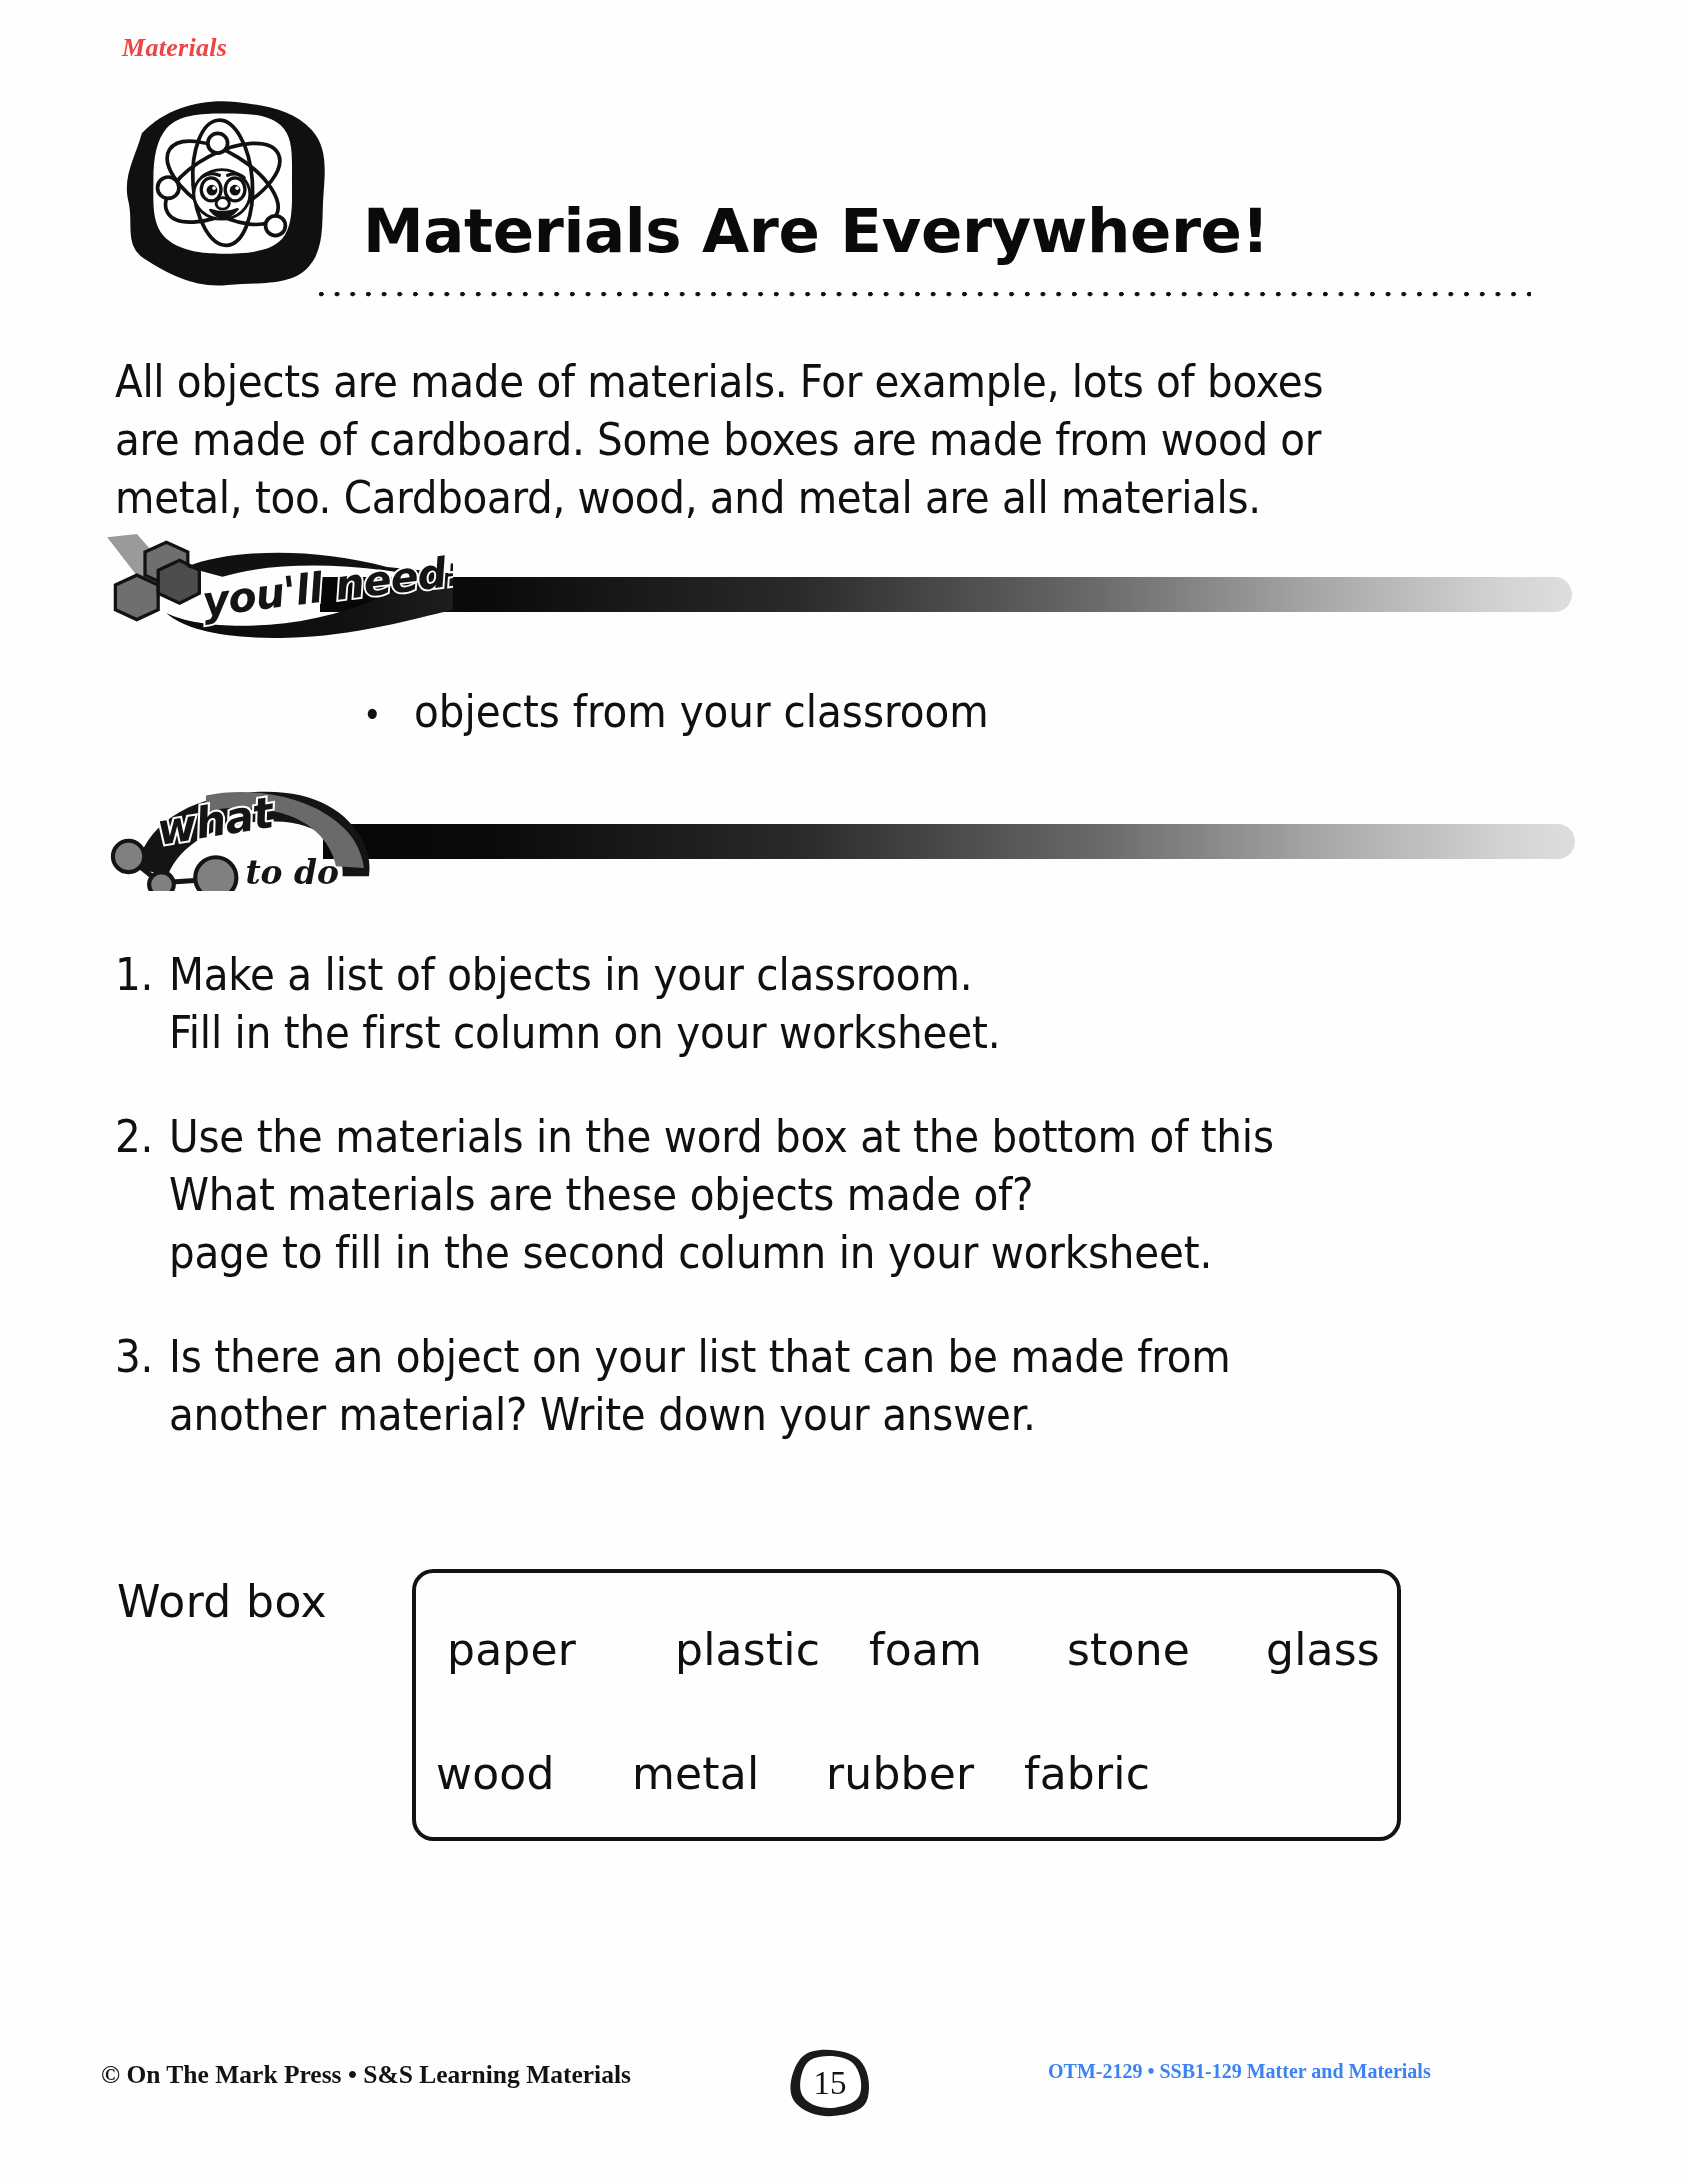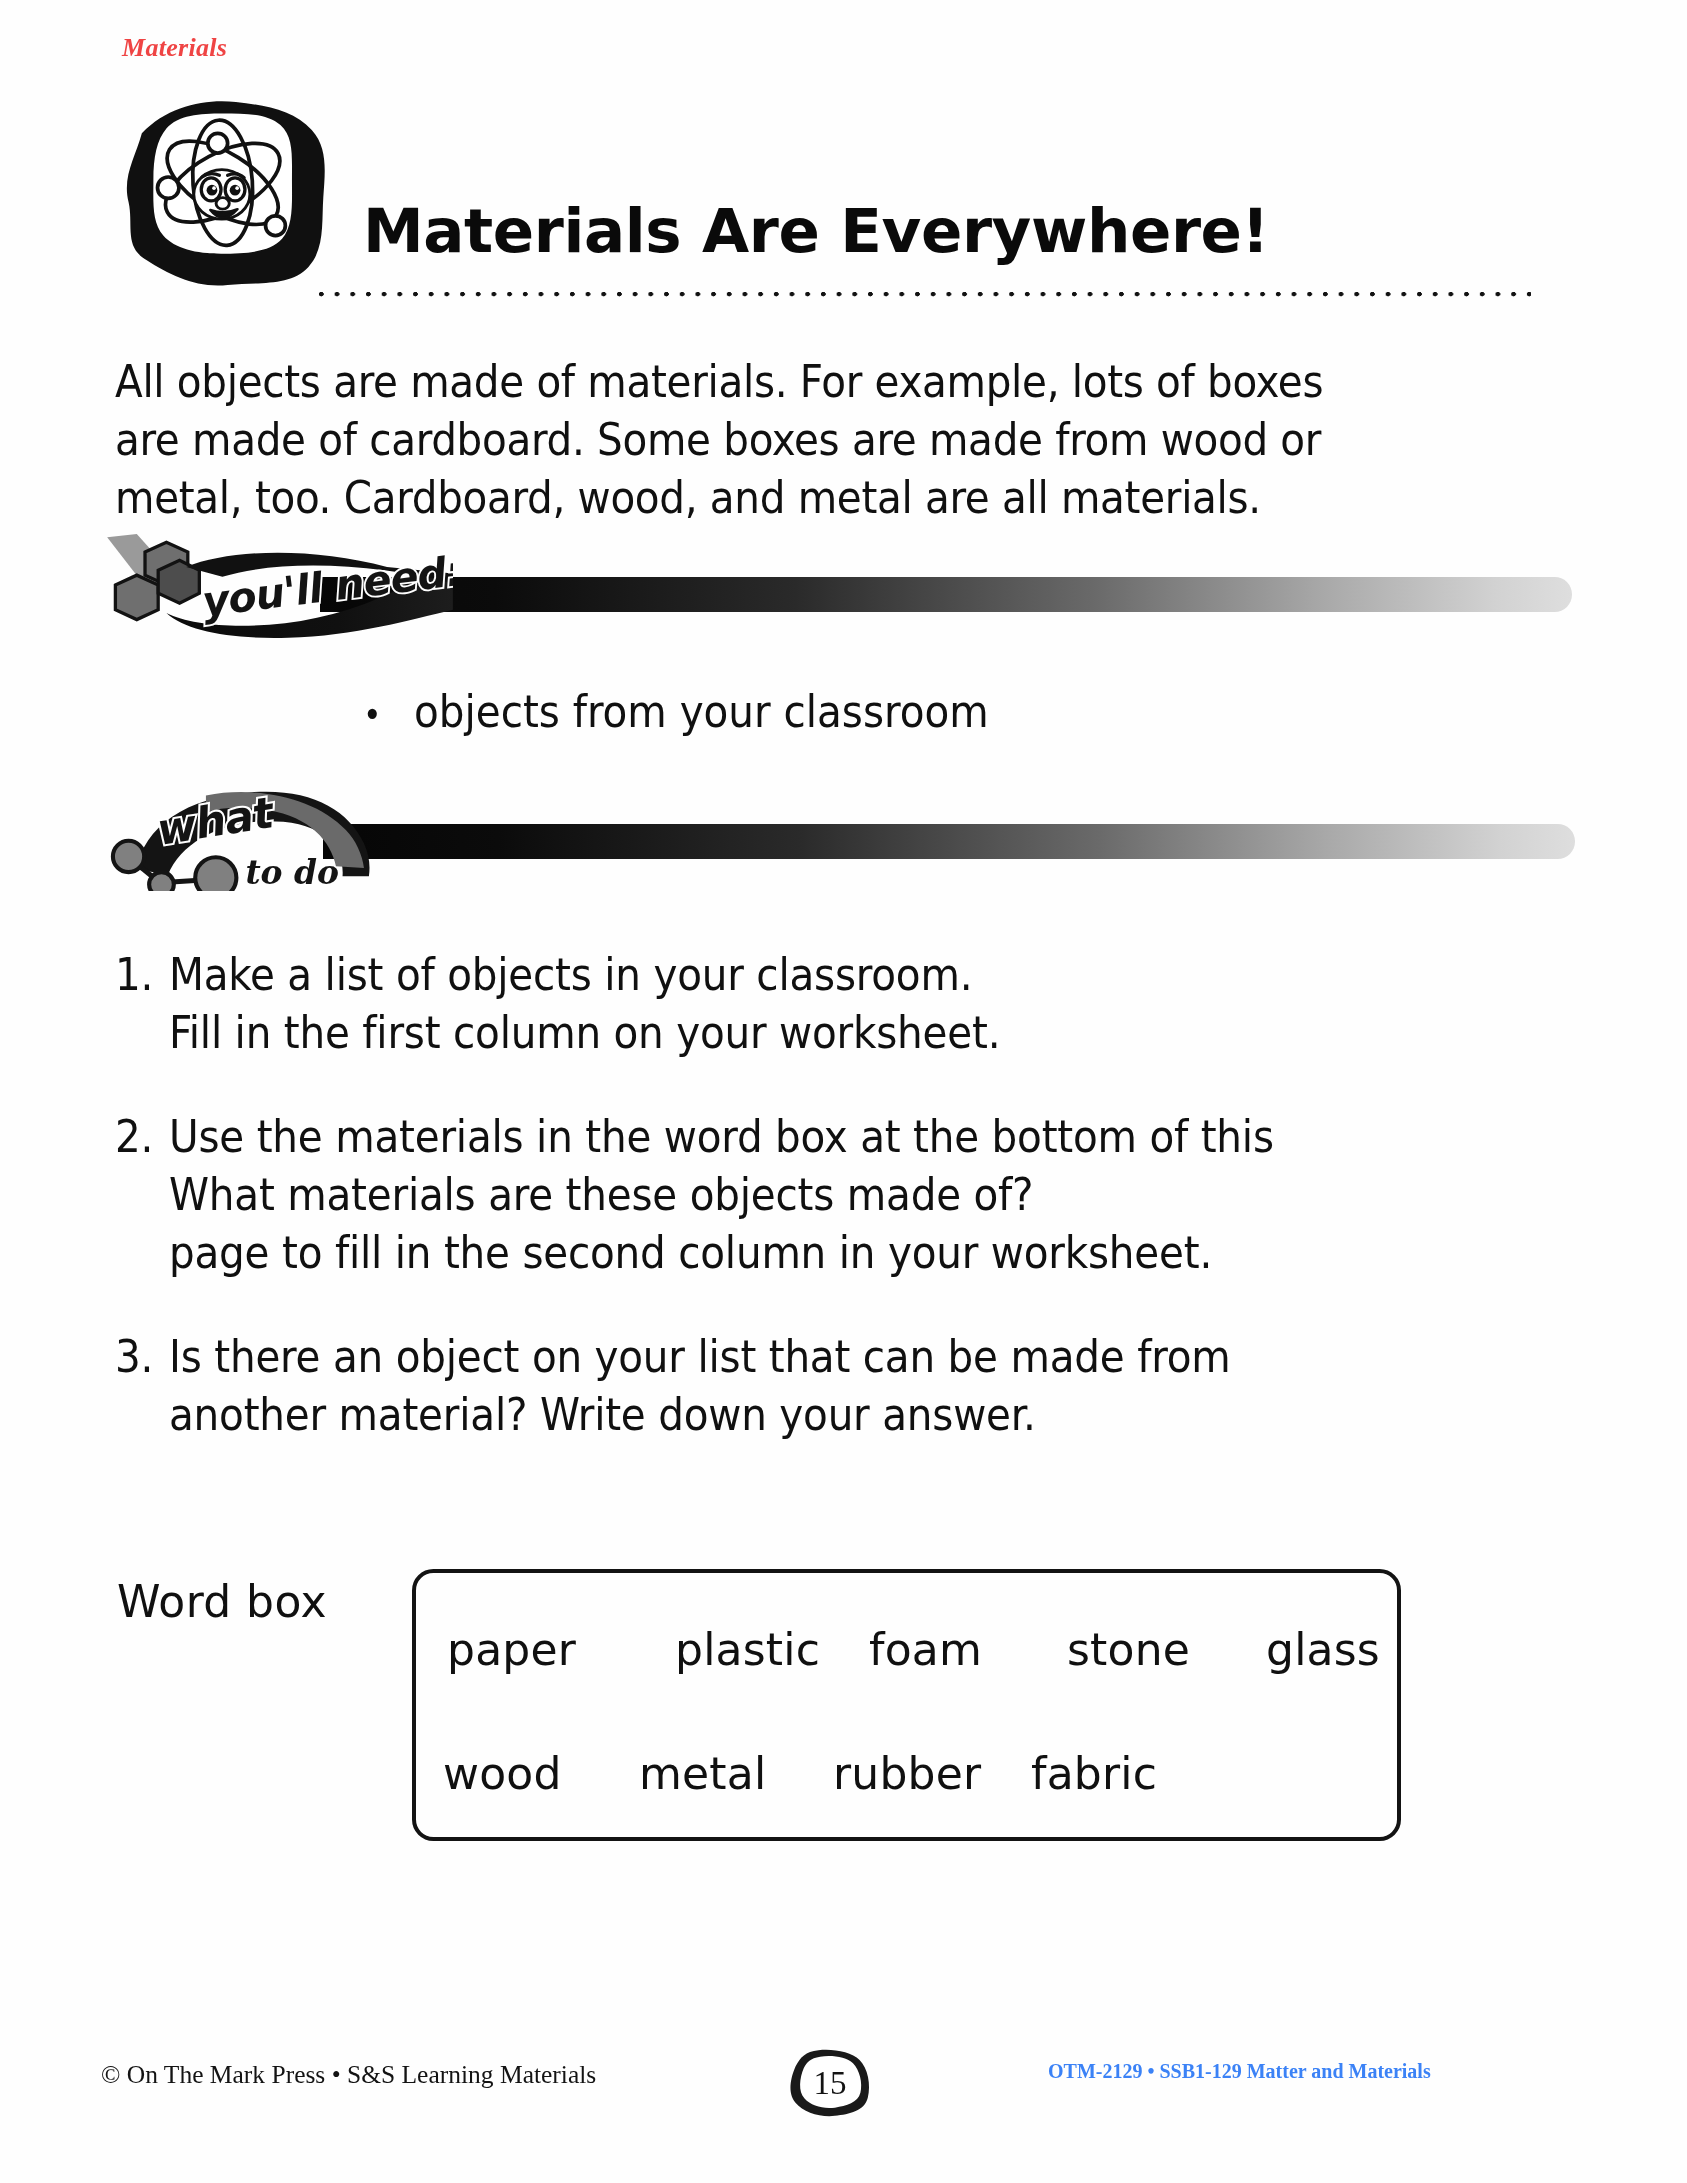--- a/index.html
+++ b/index.html
@@ -167,37 +167,37 @@
     position: absolute;
     left: 0;
     width: 100%;
     display: flex;
     font-family: "DejaVu Sans", sans-serif;
     font-size: 44px;
     color: #101010;
     letter-spacing: 0.2px;
   }
   .wordbox .wrow.r1 { top: 51px; padding-left: 31px; }
-  .wordbox .wrow.r2 { top: 175px; padding-left: 27px; }
+  .wordbox .wrow.r2 { top: 175px; padding-left: 20px; }
   .wordbox .w { white-space: nowrap; }
   .wordbox .r1 .w:nth-child(1) { width: 196px; }
   .wordbox .r1 .w:nth-child(2) { width: 194px; margin-left: 32px; }
   .wordbox .r1 .w:nth-child(3) { width: 198px; }
   .wordbox .r1 .w:nth-child(4) { width: 199px; }
   .wordbox .r2 .w:nth-child(1) { width: 196px; }
   .wordbox .r2 .w:nth-child(2) { width: 194px; }
   .wordbox .r2 .w:nth-child(3) { width: 198px; }
 
   
   .footer-left {
     position: absolute;
     left: 101px;
     top: 2060px;
     font-family: "Liberation Serif", serif;
-    font-weight: normal;
+    font-weight: bold;
     font-size: 25.5px;
     color: #131313;
     white-space: nowrap;
   }
   .footer-right {
     position: absolute;
     left: 1048px;
     top: 2060px;
     font-family: "Liberation Serif", serif;
     font-weight: bold;

